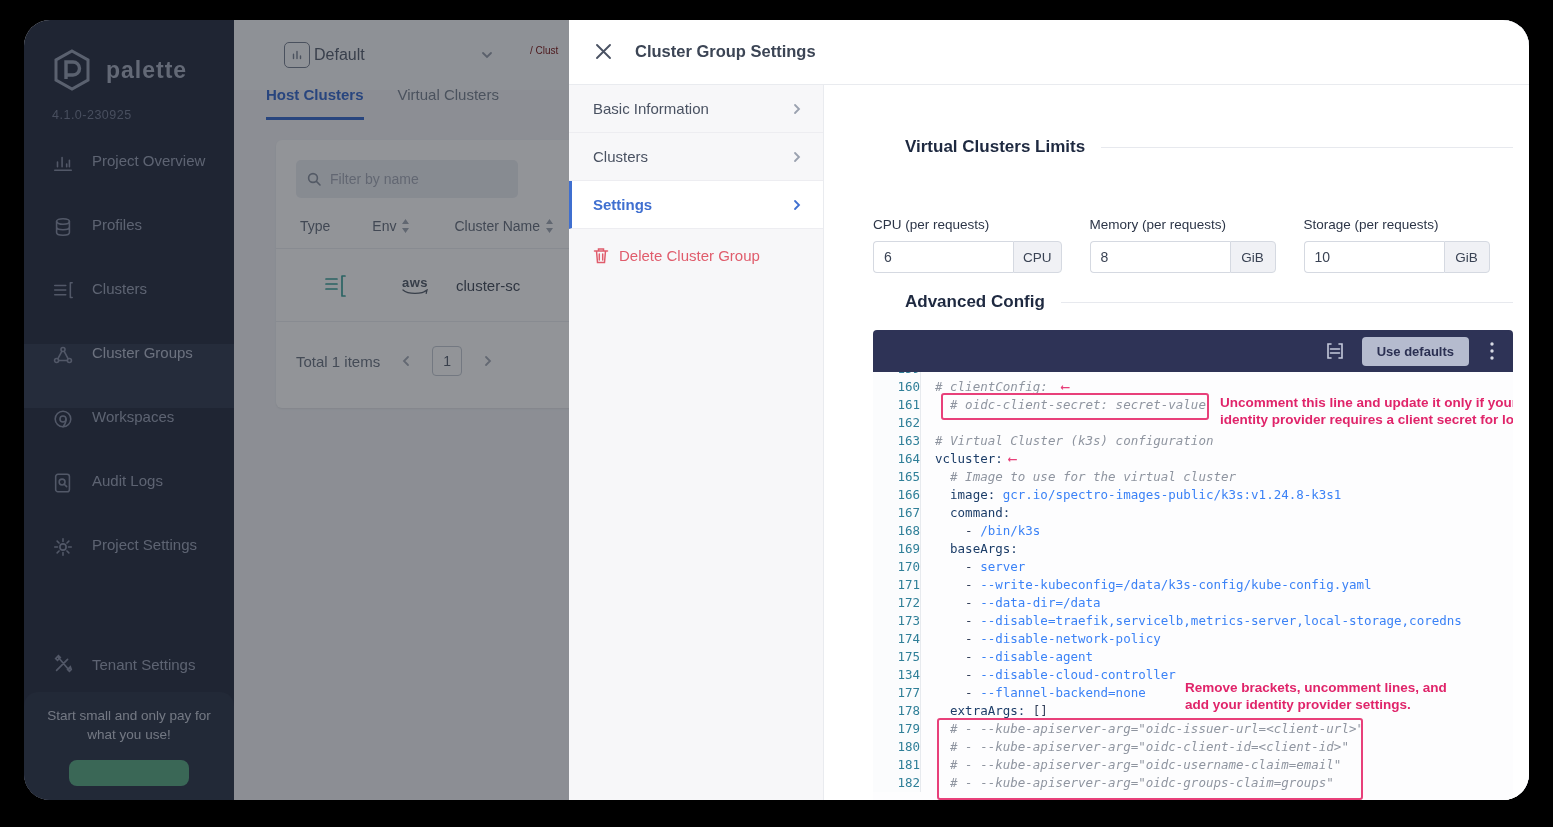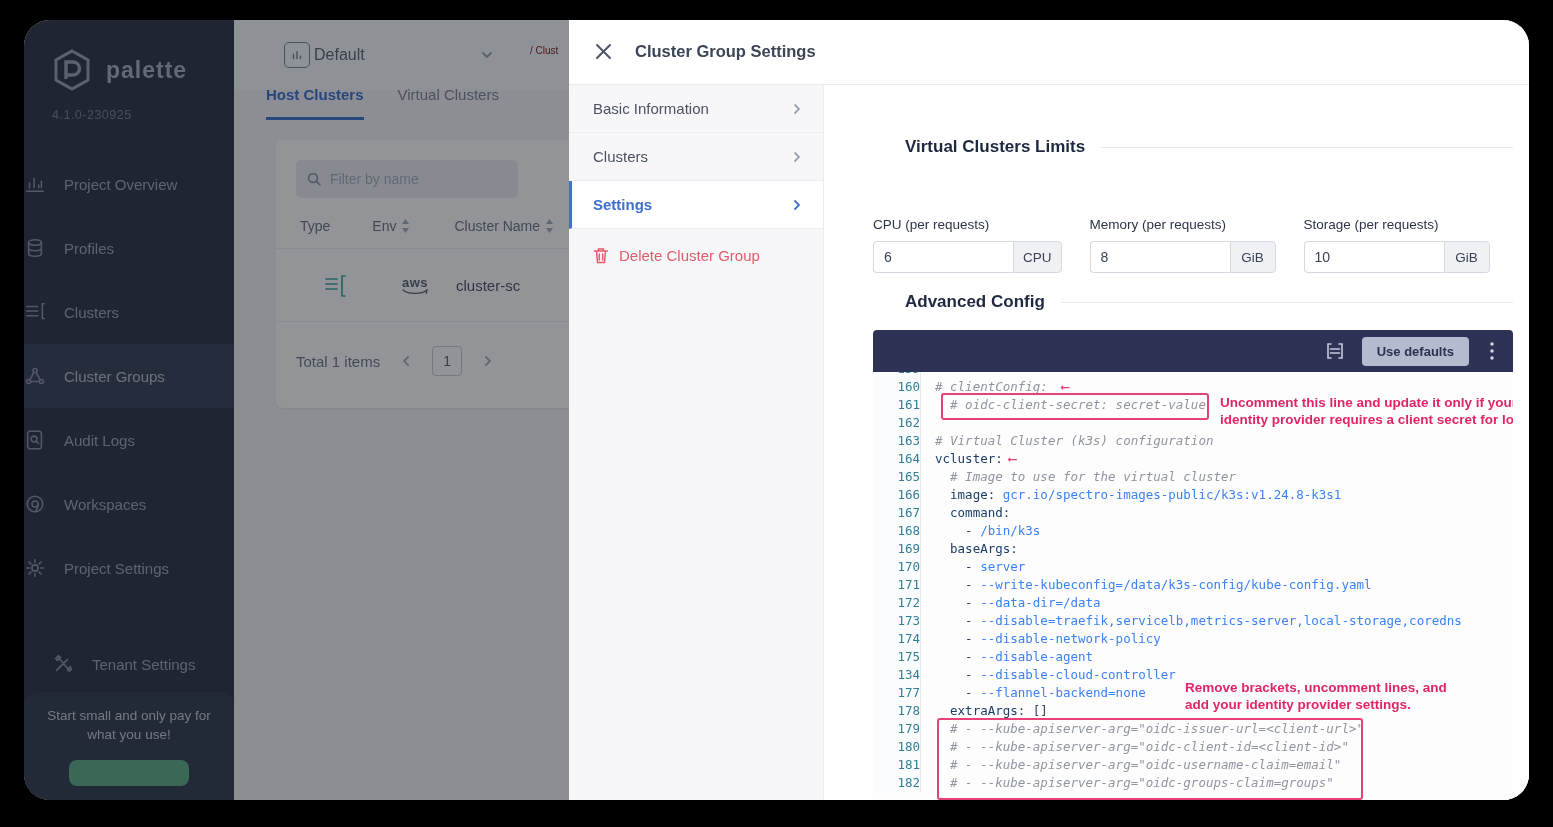--- a/index.html
+++ b/index.html
@@ -9,21 +9,21 @@
     border-radius:26px; overflow:hidden; background:#f4f5f8; }
 
   
   .sidebar { position:absolute; left:0; top:0; width:210px; height:100%;
     background:#2e3547; z-index:1; }
   .brand-row { display:flex; align-items:center; gap:12px; padding:28px 0 6px 26px; }
   .brand-logo { width:44px; height:44px; color:#9aa2b5; }
   .brand-name { font-size:23px; font-weight:700; letter-spacing:1px; color:#aab1c2; }
   .version { padding:10px 0 0 28px; font-size:12.5px; letter-spacing:.5px; color:#79819571; color:#788096; }
   .side-nav { margin-top:30px; }
-  .side-item { display:flex; align-items:center; gap:18px; height:64px; 
+  .side-item { display:flex; gap:18px; height:64px; padding-left:28px;
     color:#9fa7ba; cursor:pointer; }
   .side-item.active { background:#3a4257; color:#b9c0d0; }
   .side-icon { width:22px; height:22px; flex:0 0 22px; color:#8b93a8; }
   .side-label { font-size:15px; }
   .side-bottom { position:absolute; left:0; bottom:0; width:100%; }
   .tenant-row { display:flex; align-items:center; gap:18px; height:56px; padding-left:28px; color:#9fa7ba; }
   .promo-panel { background:#343c4f; padding:14px 18px 26px; border-radius:14px 14px 0 0; text-align:center; }
   .promo-text { font-size:13.5px; line-height:19px; color:#c7cdd9; }
   .promo-btn { display:block; margin:16px auto -12px; width:120px; height:26px;
     background:#5fae88; border:none; border-radius:8px; cursor:pointer; }
@@ -177,33 +177,33 @@
           <span class="side-icon"><svg viewBox="0 0 24 24" fill="none" stroke="currentColor" stroke-width="1.7" stroke-linecap="round">
               <circle cx="5" cy="18" r="2.2"></circle>
               <circle cx="12" cy="6" r="2.2"></circle>
               <circle cx="19" cy="18" r="2.2"></circle>
               <path d="M6.5 16 10.7 8M13.3 8l4.2 8M7.2 18h9.6"></path>
             </svg></span>
           <span class="side-label">Cluster Groups</span>
         </div>
         <div class="side-item">
           <span class="side-icon"><svg viewBox="0 0 24 24" fill="none" stroke="currentColor" stroke-width="1.7" stroke-linecap="round">
+              <circle cx="12" cy="12" r="8.5"></circle>
+              <circle cx="12" cy="12" r="3.3"></circle>
+              <path d="M15.3 12c0 4-1.5 6.5-3.3 8.4"></path>
+            </svg></span>
+          <span class="side-label">Workspaces</span>
+        </div>
+        <div class="side-item">
+          <span class="side-icon"><svg viewBox="0 0 24 24" fill="none" stroke="currentColor" stroke-width="1.7" stroke-linecap="round">
               <rect x="4" y="2.5" width="15" height="19" rx="2.5"></rect>
               <circle cx="11" cy="11" r="3.2"></circle>
               <path d="M13.3 13.3 16 16"></path>
             </svg></span>
           <span class="side-label">Audit Logs</span>
-        </div>
-        <div class="side-item">
-          <span class="side-icon"><svg viewBox="0 0 24 24" fill="none" stroke="currentColor" stroke-width="1.7" stroke-linecap="round">
-              <circle cx="12" cy="12" r="8.5"></circle>
-              <circle cx="12" cy="12" r="3.3"></circle>
-              <path d="M15.3 12c0 4-1.5 6.5-3.3 8.4"></path>
-            </svg></span>
-          <span class="side-label">Workspaces</span>
         </div>
         <div class="side-item">
           <span class="side-icon"><svg viewBox="0 0 24 24" fill="none" stroke="currentColor" stroke-width="1.7" stroke-linecap="round">
               <circle cx="12" cy="12" r="3.4"></circle>
               <path d="M12 3v3M12 18v3M3 12h3M18 12h3M5.6 5.6l2.1 2.1M16.3 16.3l2.1 2.1M18.4 5.6l-2.1 2.1M7.7 16.3l-2.1 2.1"></path>
             </svg></span>
           <span class="side-label">Project Settings</span>
         </div>
       </div>
     <div class="side-bottom">

